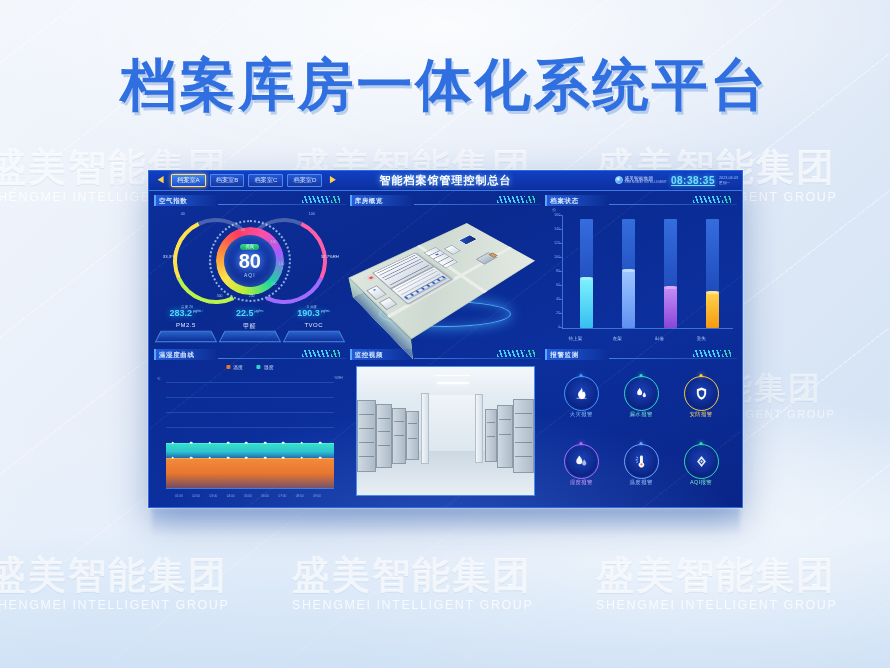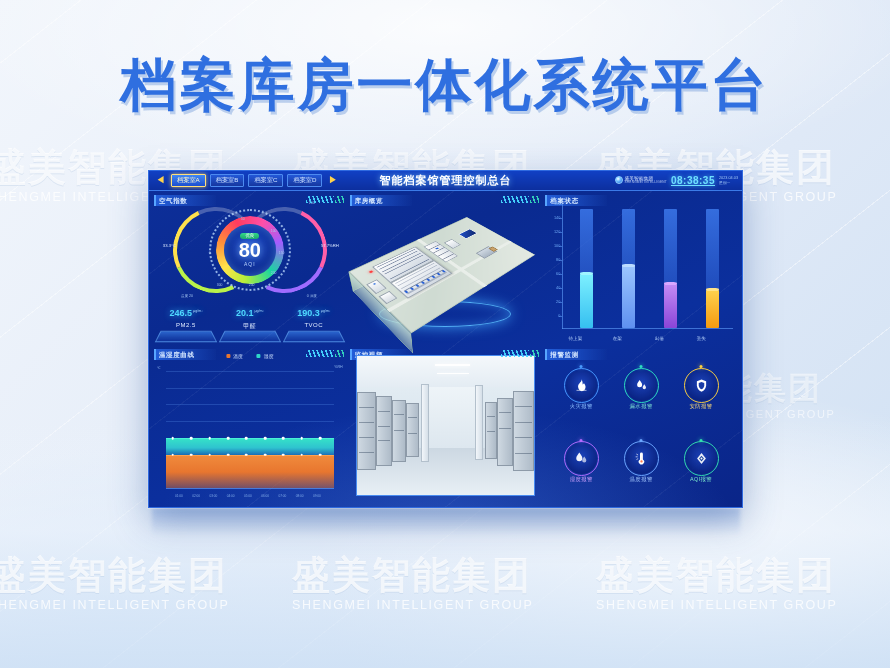--- a/index.html
+++ b/index.html
@@ -116,21 +116,21 @@
   .clock{ font-size:10px; font-weight:bold; color:#6fe0ff; letter-spacing:.5px;
           text-shadow:0 0 5px rgba(80,200,255,.9);text-decoration:underline; }
   .clock-date{ font-size:3.8px; color:#9fc4f5; line-height:1.25; text-align:left; }
 
   
   .grid{
     position:relative; z-index:3;
     display:grid; grid-template-columns:1fr 1fr 1fr; grid-template-rows:150px 1fr;
     height:calc(100% - 20px); padding:4px 5px 5px; gap:4px;
   }
-  .panel{ position:relative; display:flex; min-width:0; min-height:0;text-decoration:underline; }
+  .panel{ position:relative; display:flex; flex-direction:column; min-width:0; min-height:0;text-decoration:underline; }
   .panel-head{ position:relative; height:11px; flex:0 0 auto; }
   .panel-head .bar{
     position:absolute; left:0; top:0; height:11px; width:62px;
     background:linear-gradient(to right, rgba(36,96,220,.95), rgba(20,58,160,.15));
     border-left:2px solid #58a6ff;
   }
   .panel-head .ttl{
     position:absolute; left:5px; top:1.5px; font-size:6.5px; color:#d6e8ff;
     letter-spacing:.6px; font-weight:bold; white-space:nowrap;
   }
@@ -474,26 +474,26 @@
           <span class="tick-num" style="left:96px;top:30px;">100</span>
           <span class="tick-num" style="left:104px;top:52px;">150</span>
           <span class="tick-num" style="left:96px;top:72px;">200</span>
           <span class="tick-num" style="left:74px;top:84px;">250</span>
           <span class="tick-num" style="left:42px;top:84px;">300</span>
           <span class="tick-num" style="left:34px;top:52px;">0</span>
         </div>
 
         <div class="metrics">
           <div class="metric">
-            <div class="val"><span>246.5</span><sup>μg/m³</sup></div>
+            <div class="val"><span>283.2</span><sup>μg/m³</sup></div>
             <div class="name">PM2.5</div>
             <div class="plate"></div>
           </div>
           <div class="metric">
-            <div class="val"><span>20.1</span><sup>μg/m³</sup></div>
+            <div class="val"><span>22.5</span><sup>μg/m³</sup></div>
             <div class="name">甲醛</div>
             <div class="plate"></div>
           </div>
           <div class="metric">
             <div class="val"><span>190.3</span><sup>μg/m³</sup></div>
             <div class="name">TVOC</div>
             <div class="plate"></div>
           </div>
         </div>
       </div>

